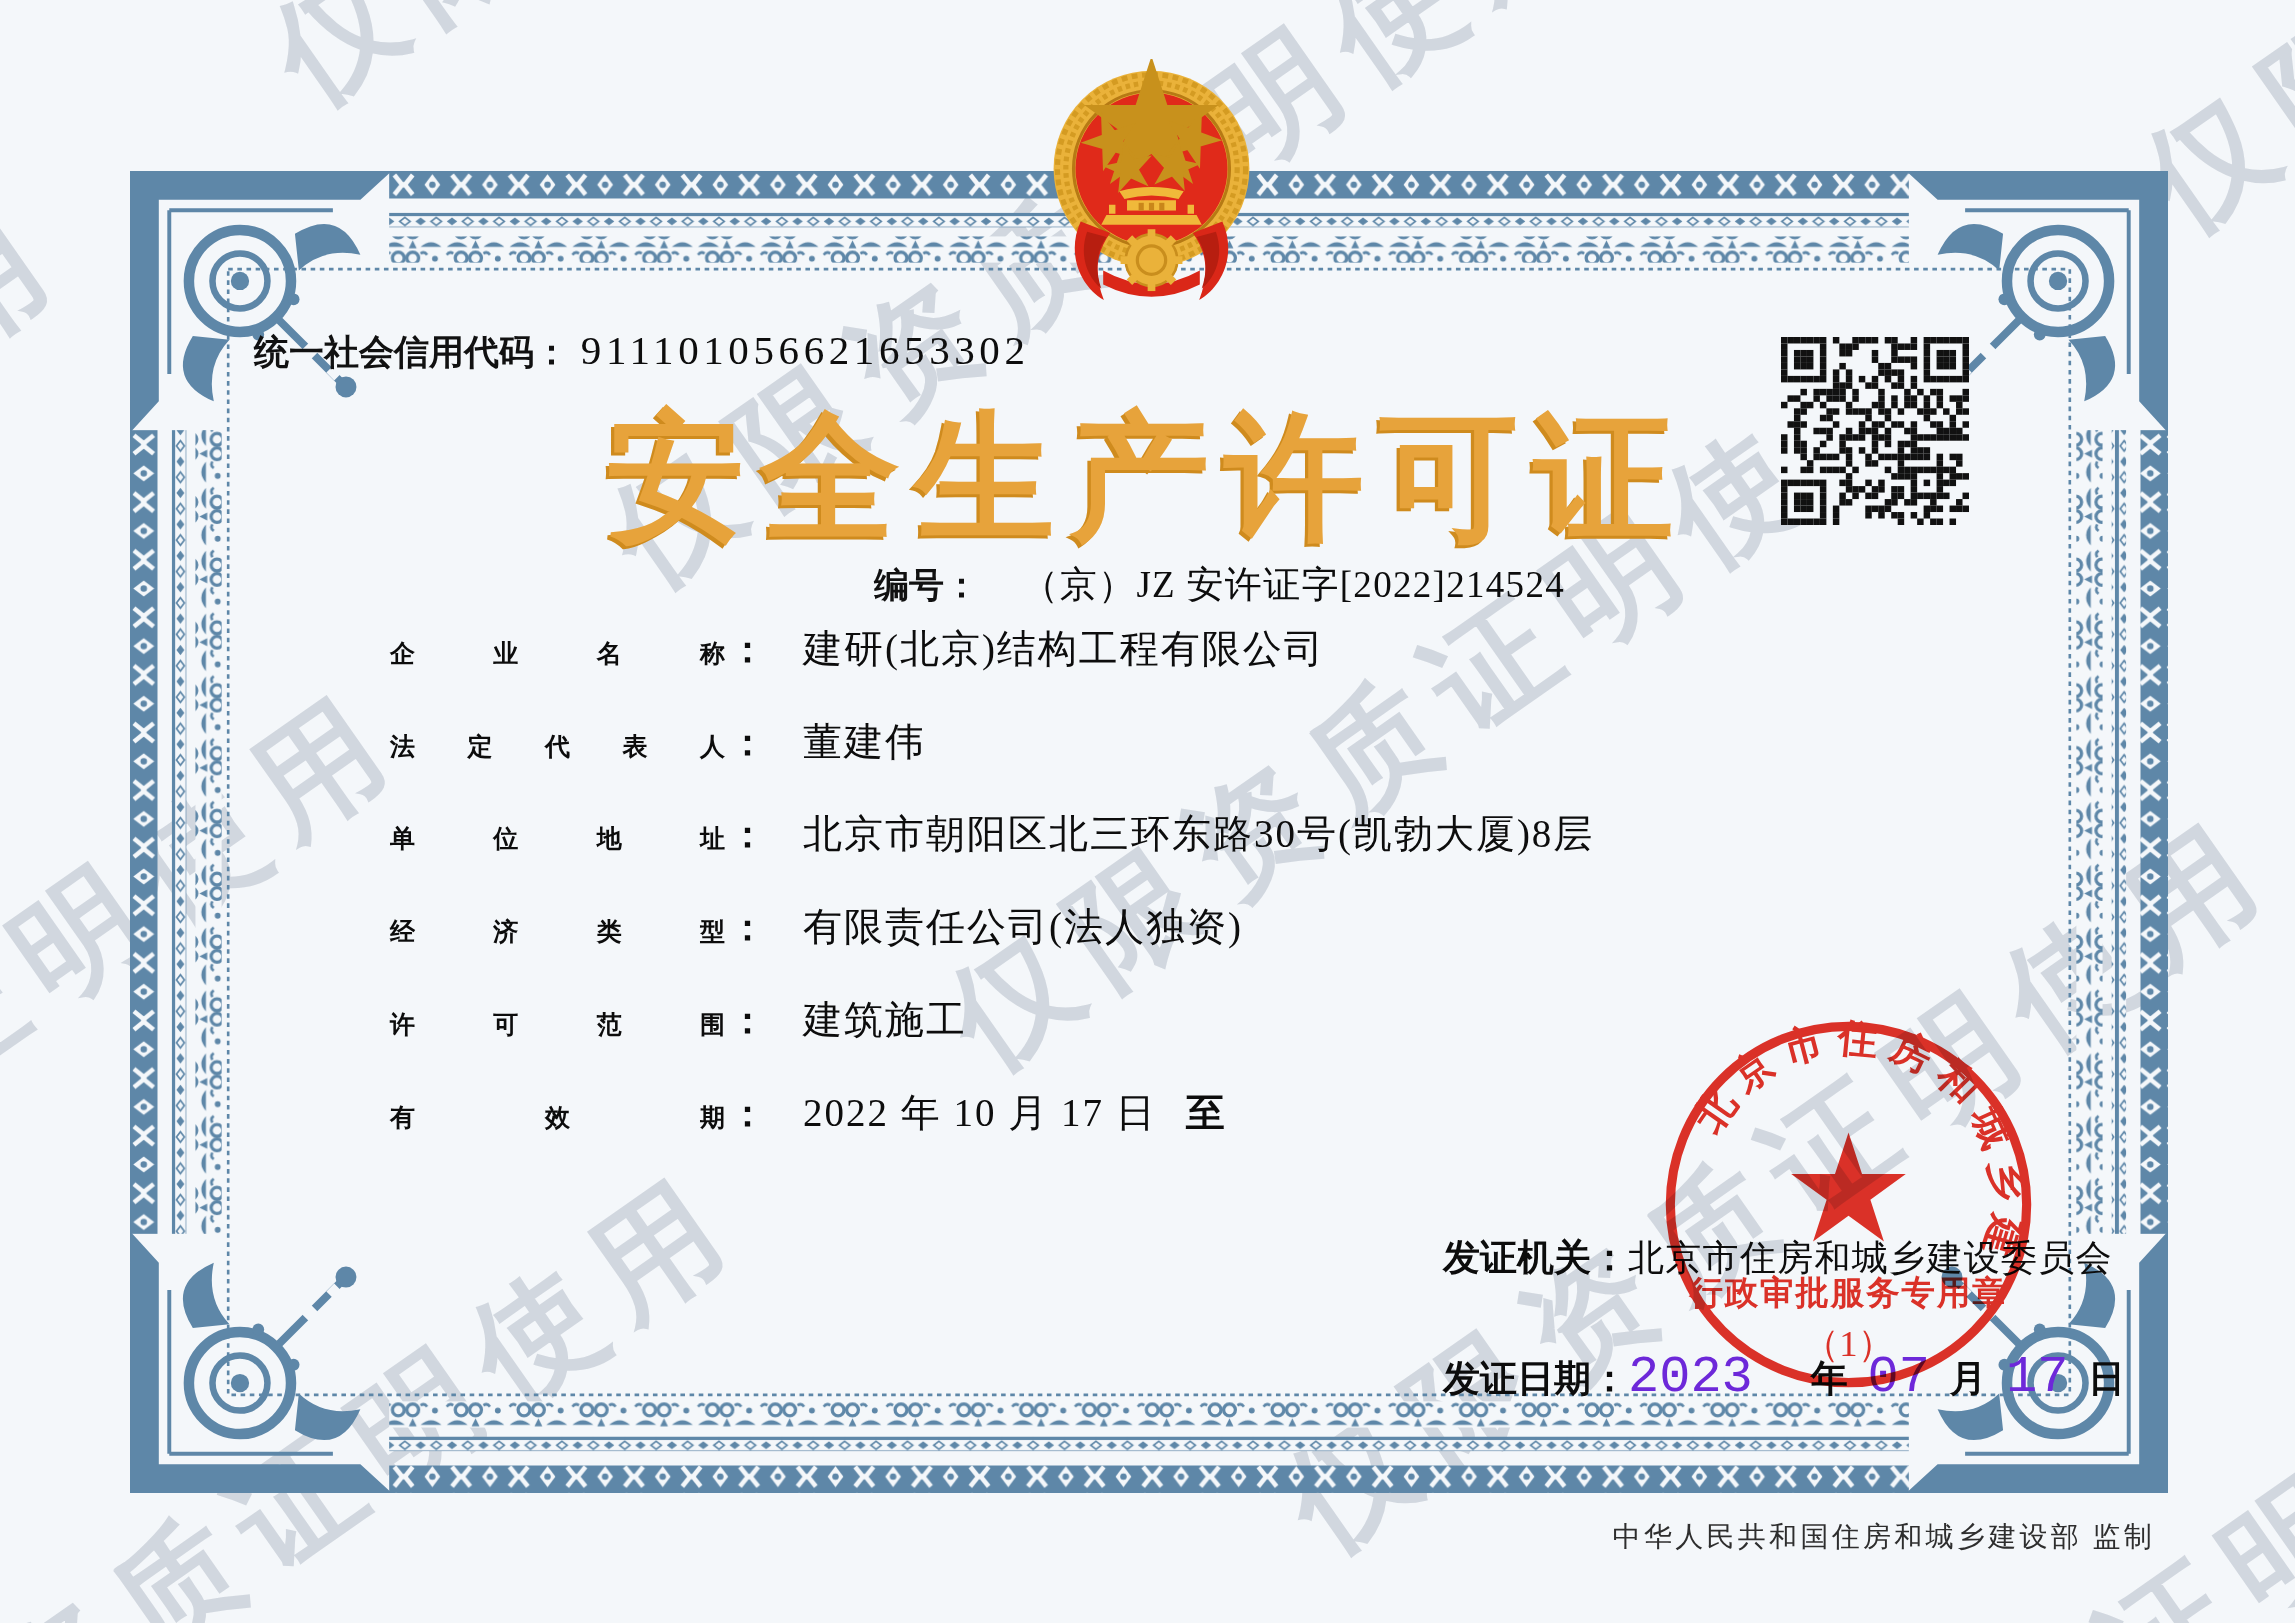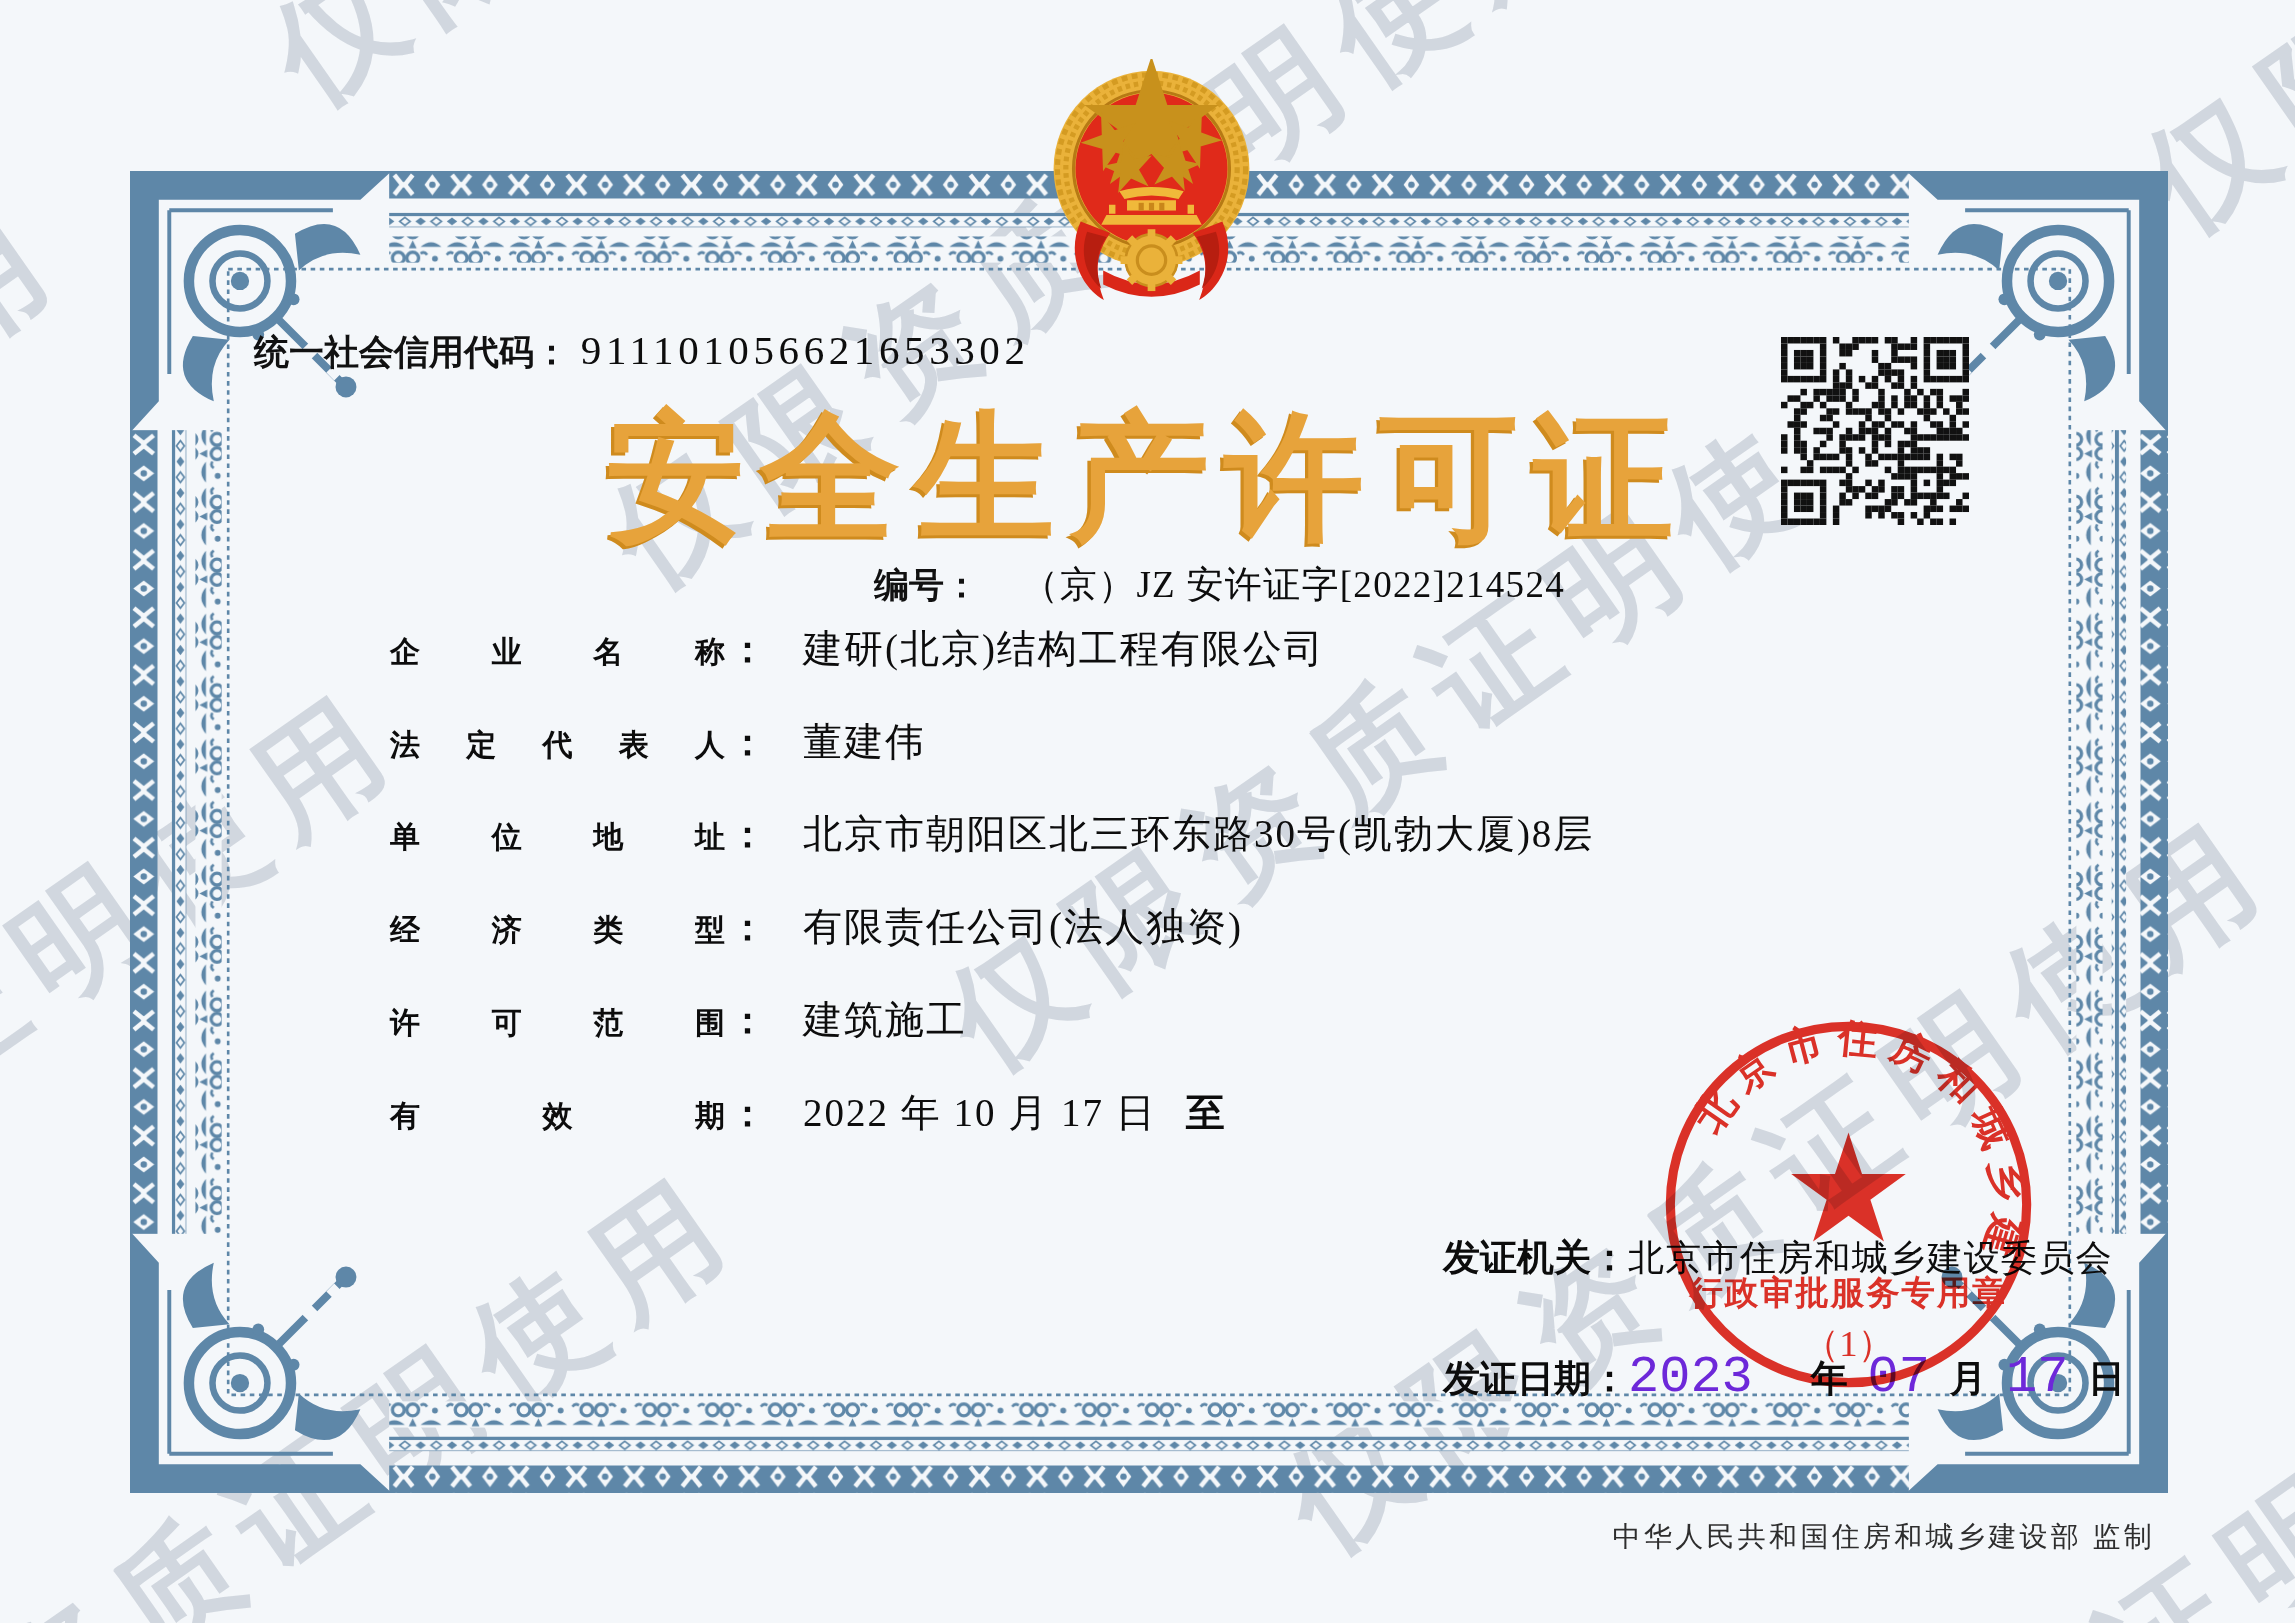--- a/index.html
+++ b/index.html
@@ -45,21 +45,21 @@
   }
   .serial-line{
     position:absolute;left:874px;top:560px;
     display:flex;align-items:baseline;white-space:nowrap;gap:36px;
   }
   .serial-label{font-size:35px;font-weight:bold;color:#111;}
   .serial-value{font-family:"Liberation Serif",serif;font-size:37px;color:#0d0d0d;margin-left:6.5px;letter-spacing:1.3px;}
   .field-row{position:absolute;left:390px;display:flex;align-items:baseline;white-space:nowrap;}
   .field-label{
     display:inline-block;width:335px;
-    font-size:30px;font-weight:bold;color:#0c0c0c;
+    font-size:25px;font-weight:bold;color:#0c0c0c;
     text-align:justify;text-align-last:justify;
   }
   .field-colon{font-size:37px;font-weight:bold;color:#0c0c0c;margin-left:3.9px;}
   .field-value{
     font-family:"Liberation Serif",serif;
     font-size:39px;color:#0d0d0d;margin-left:37px;letter-spacing:2px;
   }
   .validity-to{font-family:"Liberation Sans",sans-serif;font-weight:bold;font-size:39px;margin:0 29px;color:#0c0c0c;}
   .issue-row{position:absolute;left:1443px;display:flex;align-items:baseline;white-space:nowrap;}
   .issue-label{font-size:37px;font-weight:bold;color:#0c0c0c;}

